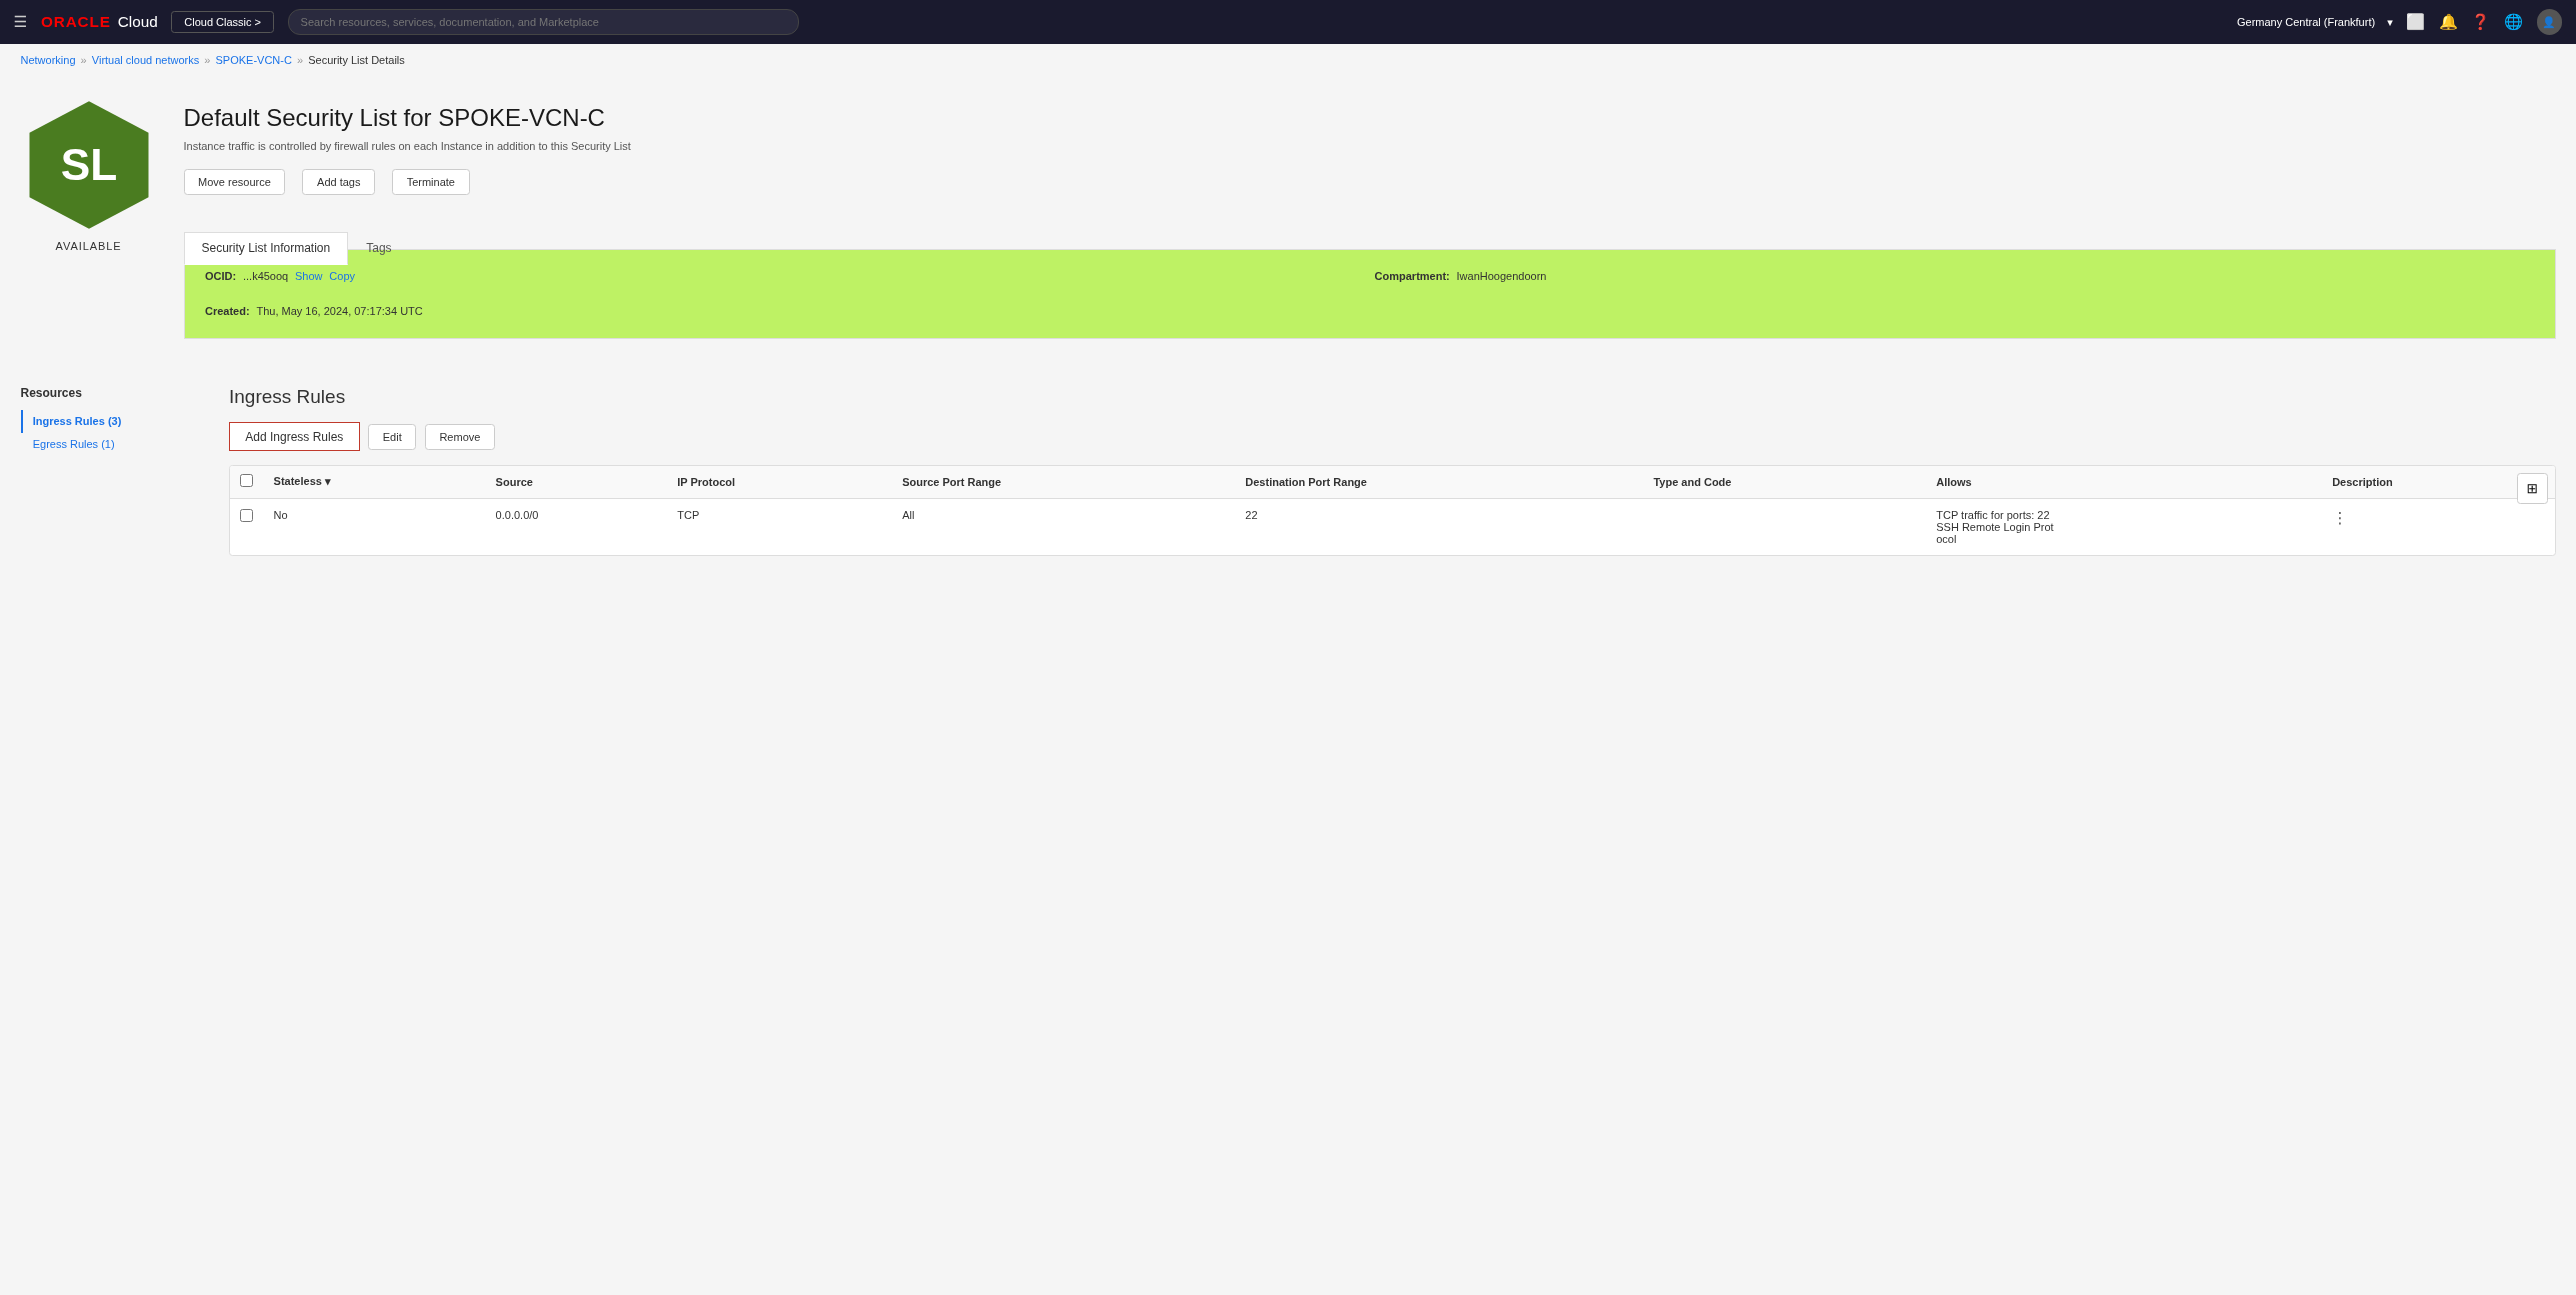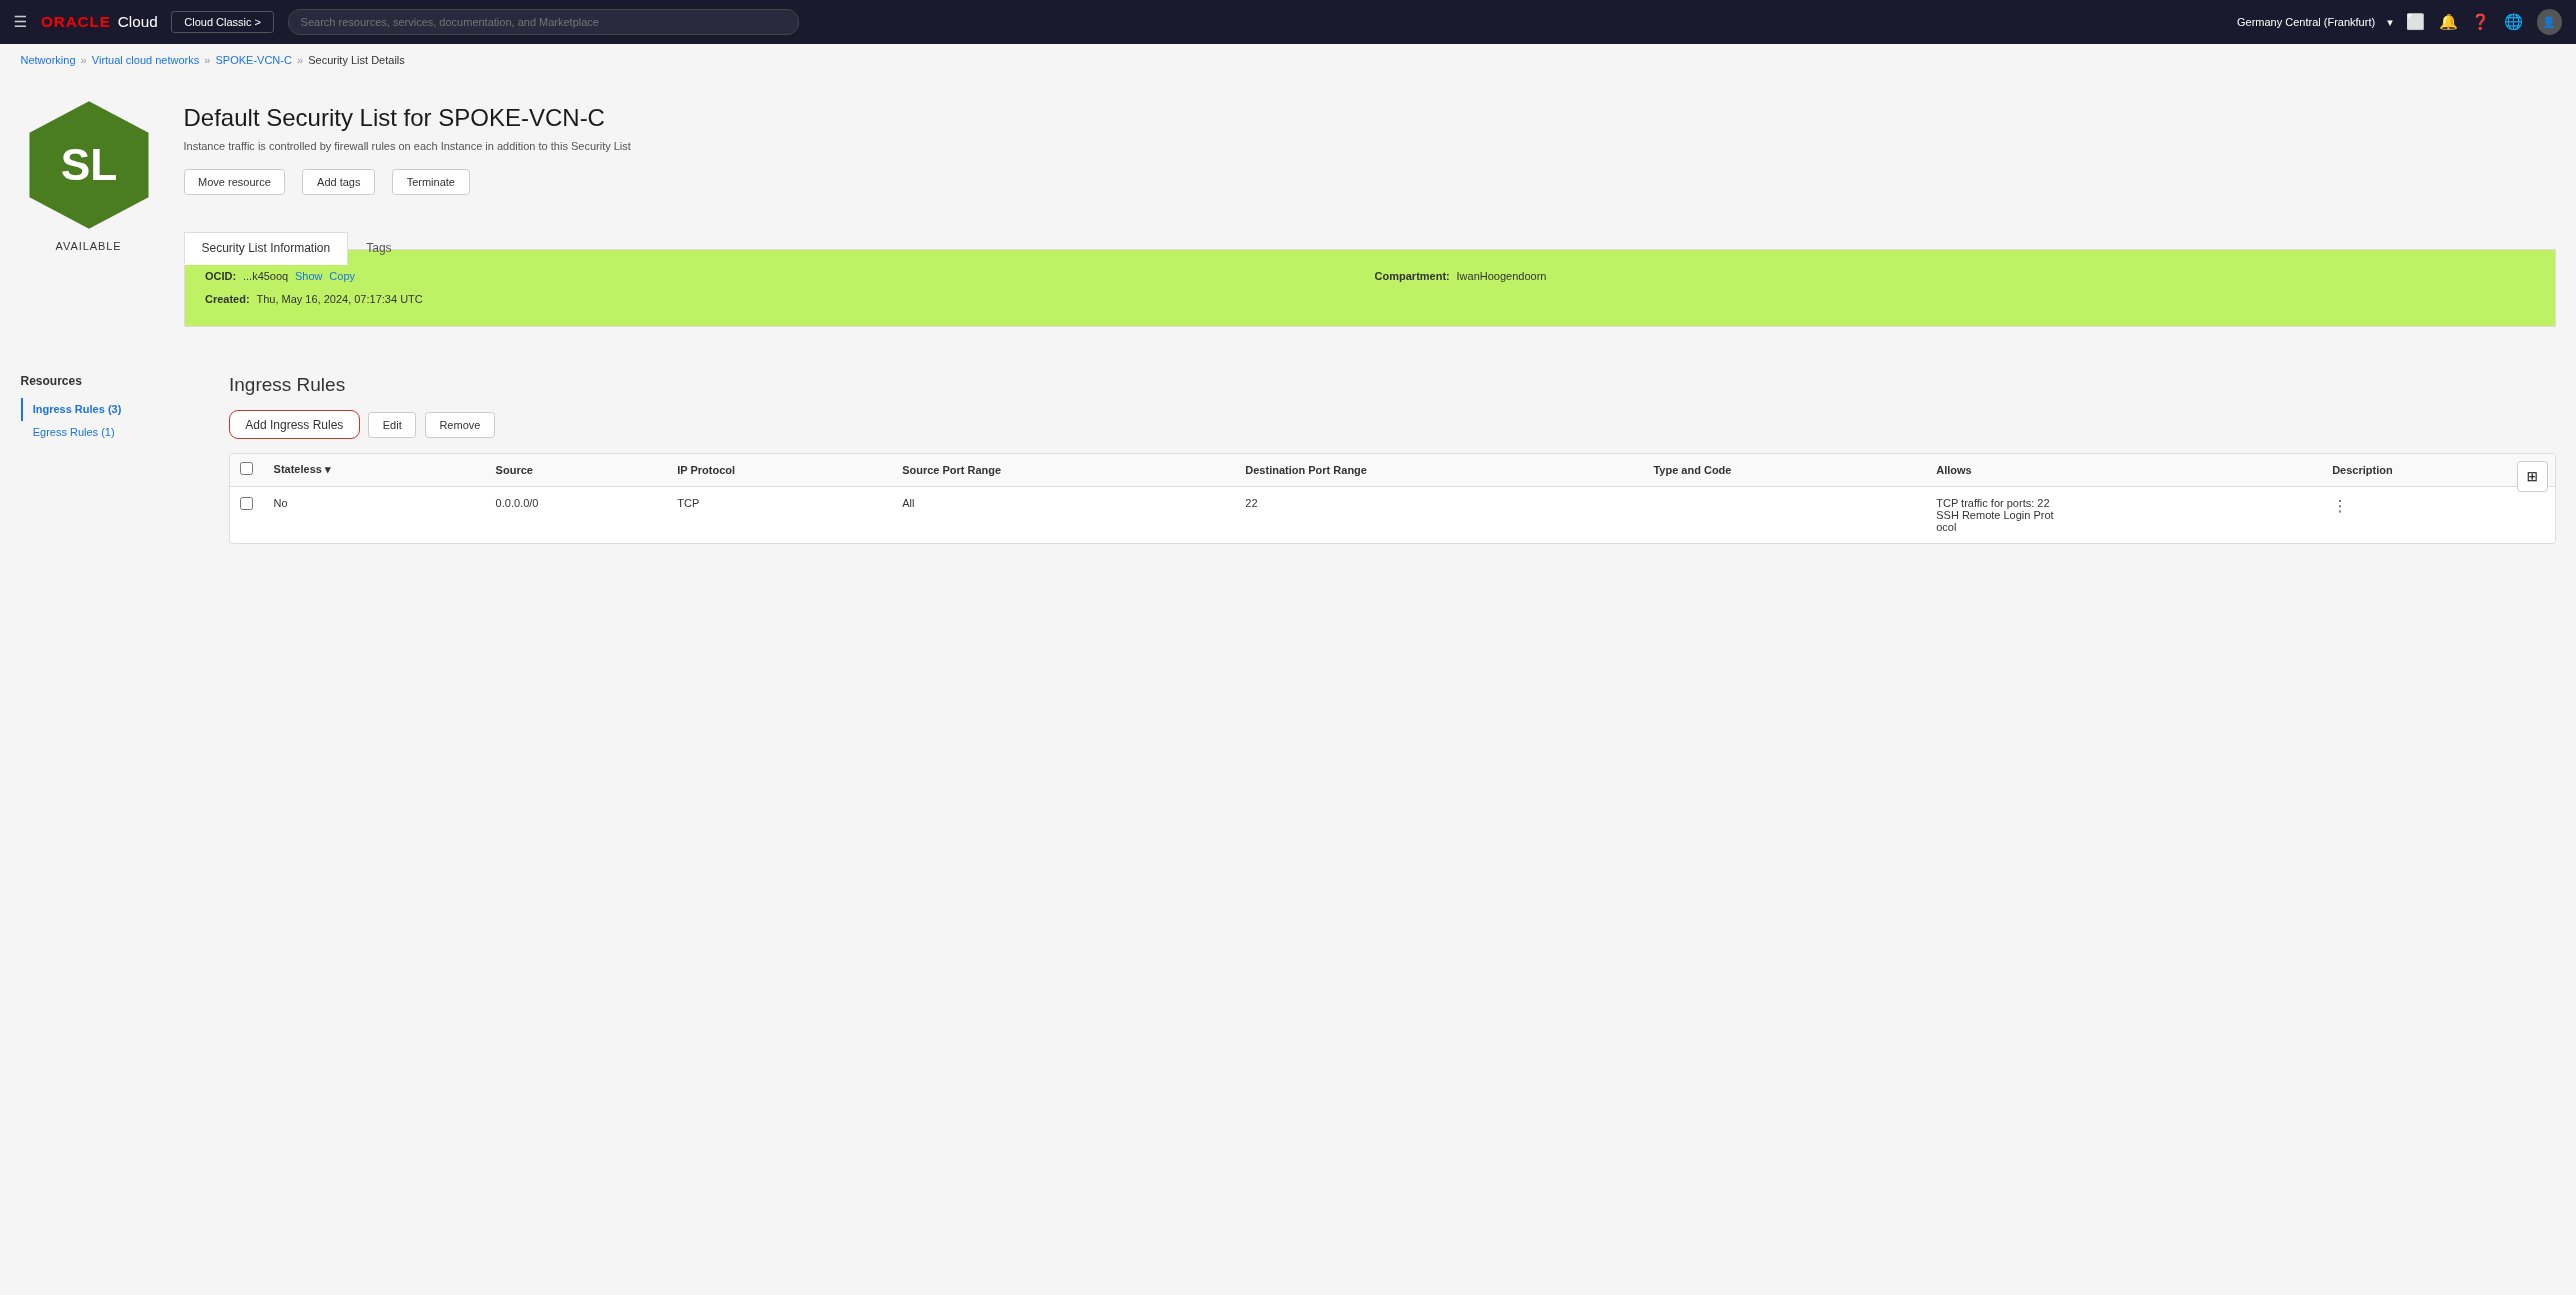--- a/index.html
+++ b/index.html
@@ -190,21 +190,21 @@
     }
 
     
     .rules-section { flex: 1; }
     .rules-title { font-size: 19px; font-weight: 400; margin-bottom: 13.6px; }
     .rules-toolbar { display: flex; align-items: center; gap: 8.5px; margin-bottom: 13.6px; }
     .btn-add-ingress {
       border: 1.7px solid #c0392b;
       background: white;
       padding: 6.8px 15.3px;
-      border-radius: 9px;
+      border-radius: 0;
       font-size: 12px;
       cursor: pointer;
       color: #333;
       font-weight: 500;
     }
 
     
     .rules-table-wrap {
       background: white;
       border: 0.9px solid #ddd;
@@ -321,21 +321,21 @@
 
       <div class="info-panel">
         <div class="info-grid">
           <div>
             <div class="info-row">
               <span class="info-label">OCID:</span>
               <span class="info-value">...k45ooq</span>
               <a class="info-link">Show</a>
               <a class="info-link">Copy</a>
             </div>
-            <div class="info-row" style="margin-top:11px;align-items:center;">
+            <div class="info-row" style="margin-top:23px;align-items:center;">
               <span class="info-label">Created:</span>
               <span class="info-value">Thu, May 16, 2024, 07:17:34 UTC</span>
             </div>
           </div>
           <div>
             <div class="info-row">
               <span class="info-label">Compartment:</span>
               <span class="info-value">IwanHoogendoorn</span>
             </div>
           </div>

